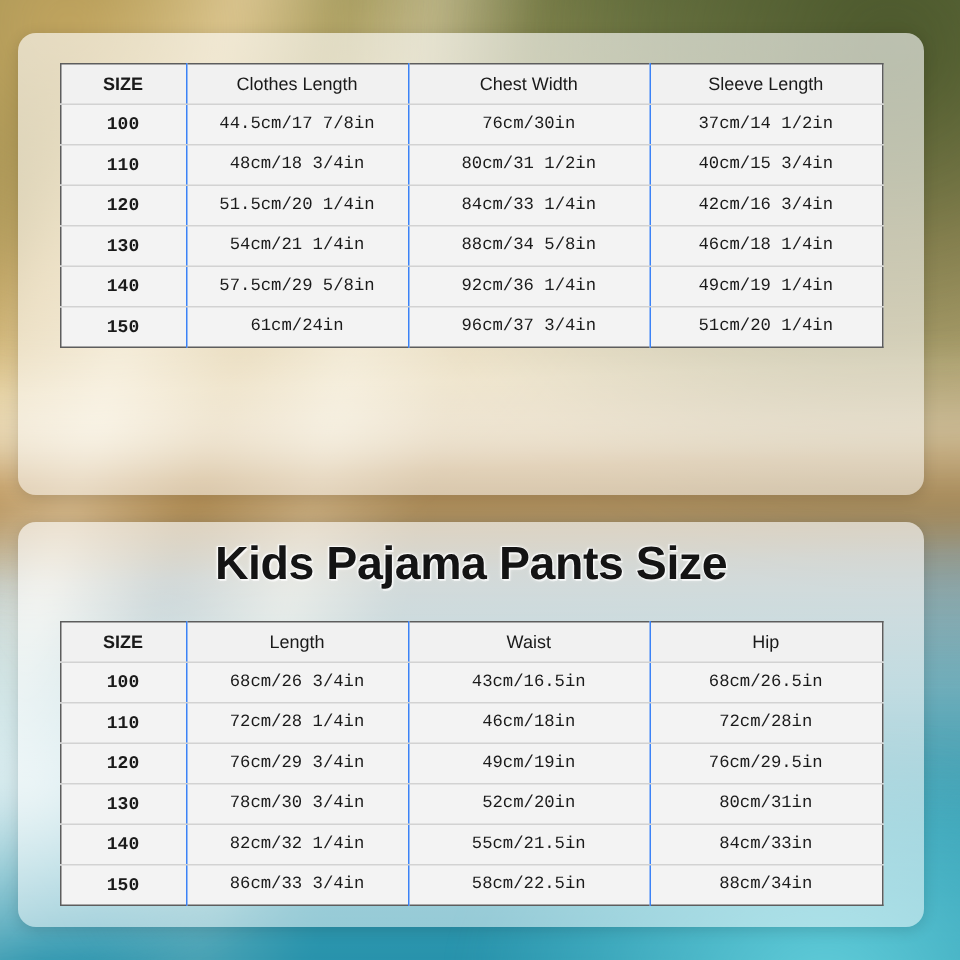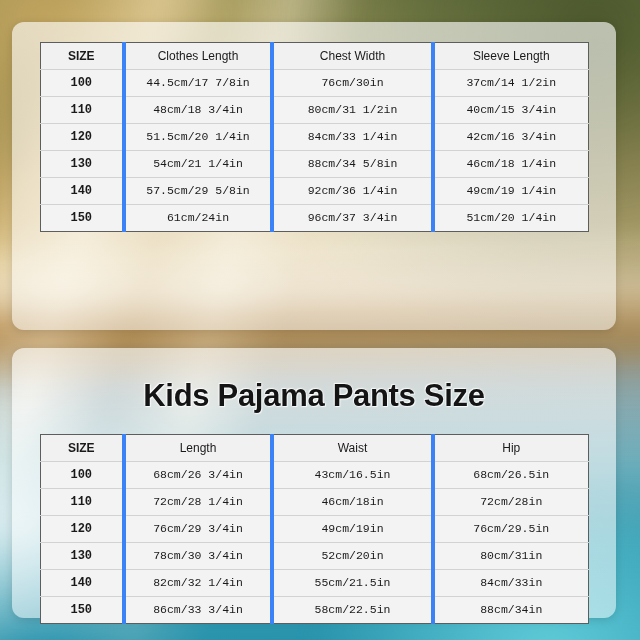--- a/index.html
+++ b/index.html
@@ -85,33 +85,33 @@
     color:#141414;
     -webkit-text-stroke:0.5px rgba(255,255,255,.85);
     paint-order:stroke fill;
     text-shadow:
        0 0 3px rgba(255,255,255,.95),
        1px 1px 0 rgba(255,255,255,.6),
       -1px -1px 0 rgba(255,255,255,.6);
     white-space:nowrap;
   }
   #card-top .chart-title    { margin-top:30px; }
-  #card-bottom .chart-title { margin-top:30px; }
+  #card-bottom .chart-title { margin-top:10px; }
 
   
   .size-table {
     border-collapse:collapse;
     width:548px;
     margin:20px auto 0 auto;
     background:#f4f4f4;
     border:1px solid #5d5d5d;
     table-layout:fixed;
   }
   .size-table th, .size-table td {
-    border-right:4px solid #3b82f6;
+    border-right:1px solid #3b82f6;
     border-bottom:1px solid #d2d2d2;
     text-align:center;
     color:#1a1a1a;
     background:#f3f3f3;
     height:26px;
     line-height:26px;
     padding:0 2px;
     white-space:nowrap;
   }
   .size-table th { font-size:12px; font-weight:normal; background:#f1f1f1; }

